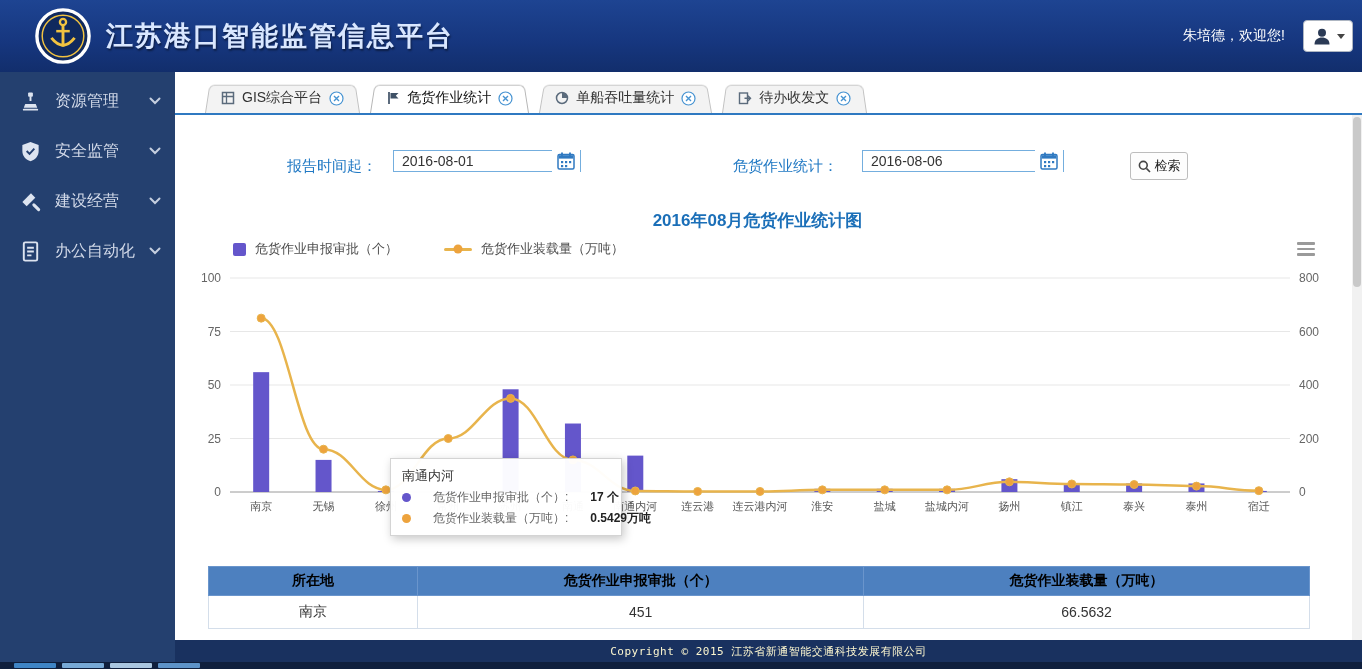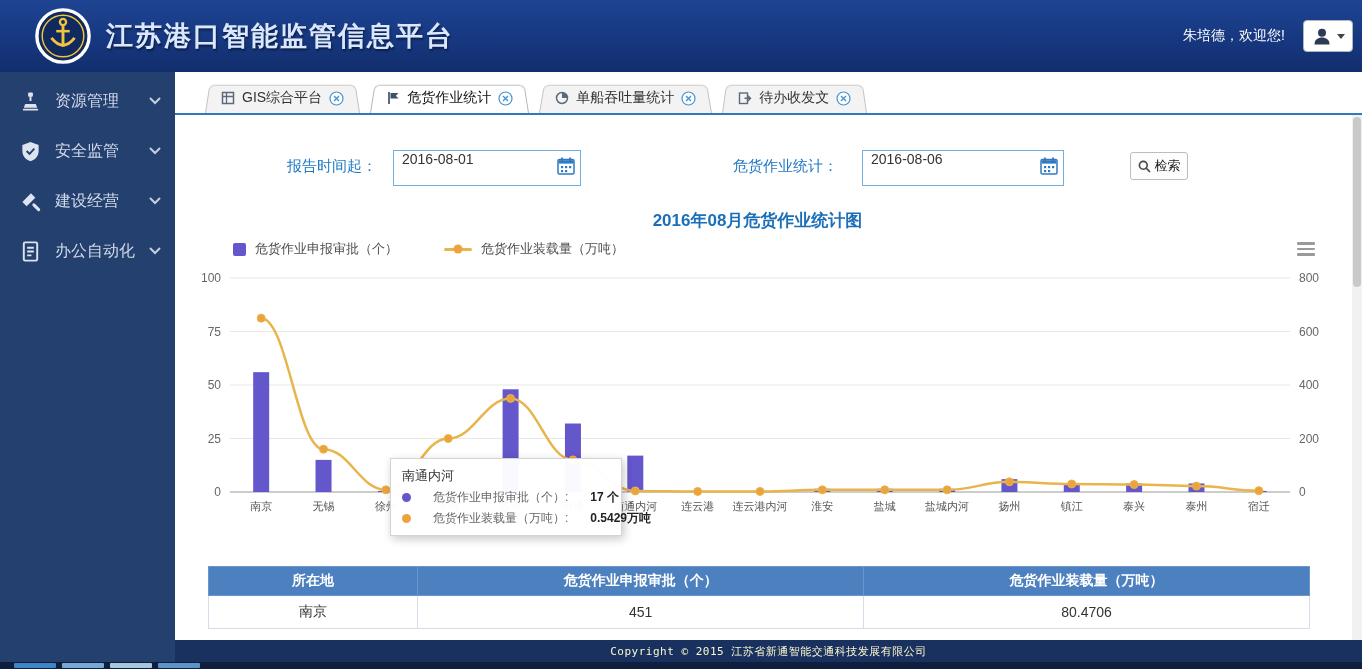--- a/index.html
+++ b/index.html
@@ -39,22 +39,22 @@
   .tab.active { font-weight:normal; color:#111; }
   .tab.active::before { background:#ffffff; border-color:#b5b5b5; }
   .tab-icon { width:14px; height:14px; flex:0 0 auto; }
   .close-icon { width:15px; height:15px; flex:0 0 auto; cursor:pointer; }
 
   
   .filters { position:absolute; top:78px; left:0; right:14px; height:34px; z-index:2; }
   .f-label { position:absolute; top:7px; color:#2179c4; font-size:15px; }
   .lab-start { left:112px; }
   .lab-end { left:558px; }
-  .date-input { position:absolute; top:0; height:36px; border:1px solid #74aede; background:#fff;
-    display:flex; align-items:flex-start; }
+  .date-input { position:absolute; top:0; height:22px; border:1px solid #74aede; background:#fff;
+    display:flex; align-items:center; }
   .di-start { left:218px; width:188px; }
   .di-end { left:650px; width:202px;margin-left:37px; }
   .date-input input { border:none; outline:none; flex:1; min-width:0; font-size:14px; color:#333;
     padding:0 8px; font-family:inherit; background:transparent; }
   .cal-btn { width:28px; height:29px; display:flex; align-items:center; justify-content:center;
     cursor:pointer; background:#fff; }
   .search-btn { position:absolute; left:955px; top:2px; width:58px; height:28px; border:1px solid #bdbdbd;
     background:#fdfdfd; border-radius:3px; display:flex; align-items:center; justify-content:center;
     gap:4px; font-size:13px; color:#222; cursor:pointer; }
 
@@ -74,21 +74,21 @@
   
   .tooltip { position:absolute; top:386px; left:215px; width:232px; background:rgba(255,255,255,.97);
     border:1px solid #d4d4d4; box-shadow:2px 3px 9px rgba(0,0,0,.22); padding:8px 11px; z-index:6; font-size:12px; }
   .tt-title { color:#333; font-size:13px; margin-bottom:4px; }
   .tt-row { display:flex; align-items:center; gap:22px; color:#666; margin-top:4px; white-space:nowrap; }
   .tt-dot { width:9px; height:9px; border-radius:50%; flex:0 0 auto; }
   .tt-val { font-weight:bold; color:#222; }
 
   
   .stat-table { position:absolute; top:494px; left:33px; width:1102px; border-collapse:collapse; z-index:2; }
-  .stat-table th { background:#4d80bf; color:#ffffff; font-weight:bold; font-size:14px; height:29px;
+  .stat-table th { background:#4d80bf; color:#000000; font-weight:bold; font-size:14px; height:29px;
     border:1px solid #6a95cc; }
   .stat-table td { border:1px solid #d4deea; text-align:center; font-size:14px; color:#333;
     height:33px; background:#fff; }
   .col-loc { width:19%; } .col-a { width:40.5%; } .col-b { width:40.5%; }
 
   
   .footer { position:absolute; left:0; right:0; bottom:0; height:22px; background:#19315f;
     display:flex; align-items:center; justify-content:center; z-index:4; }
   .footer span { color:#fcf6cf; font-size:11px; font-family:"DejaVu Sans Mono", monospace; letter-spacing:.5px; }
   .scrollbar { position:absolute; right:0; top:43px; bottom:22px; width:10px; background:#f1f1f1; z-index:7; }
@@ -392,21 +392,21 @@
         <tr>
           <th class="col-loc">所在地</th>
           <th class="col-a">危货作业申报审批（个）</th>
           <th class="col-b">危货作业装载量（万吨）</th>
         </tr>
       </thead>
       <tbody>
         <tr>
           <td>南京</td>
           <td>451</td>
-          <td>80.4706</td>
+          <td>66.5632</td>
         </tr>
       </tbody>
     </table>
 
     <div class="footer">
       <span>Copyright © 2015 江苏省新通智能交通科技发展有限公司</span>
     </div>
 
     <div class="scrollbar">
       <div class="scroll-thumb"></div>

